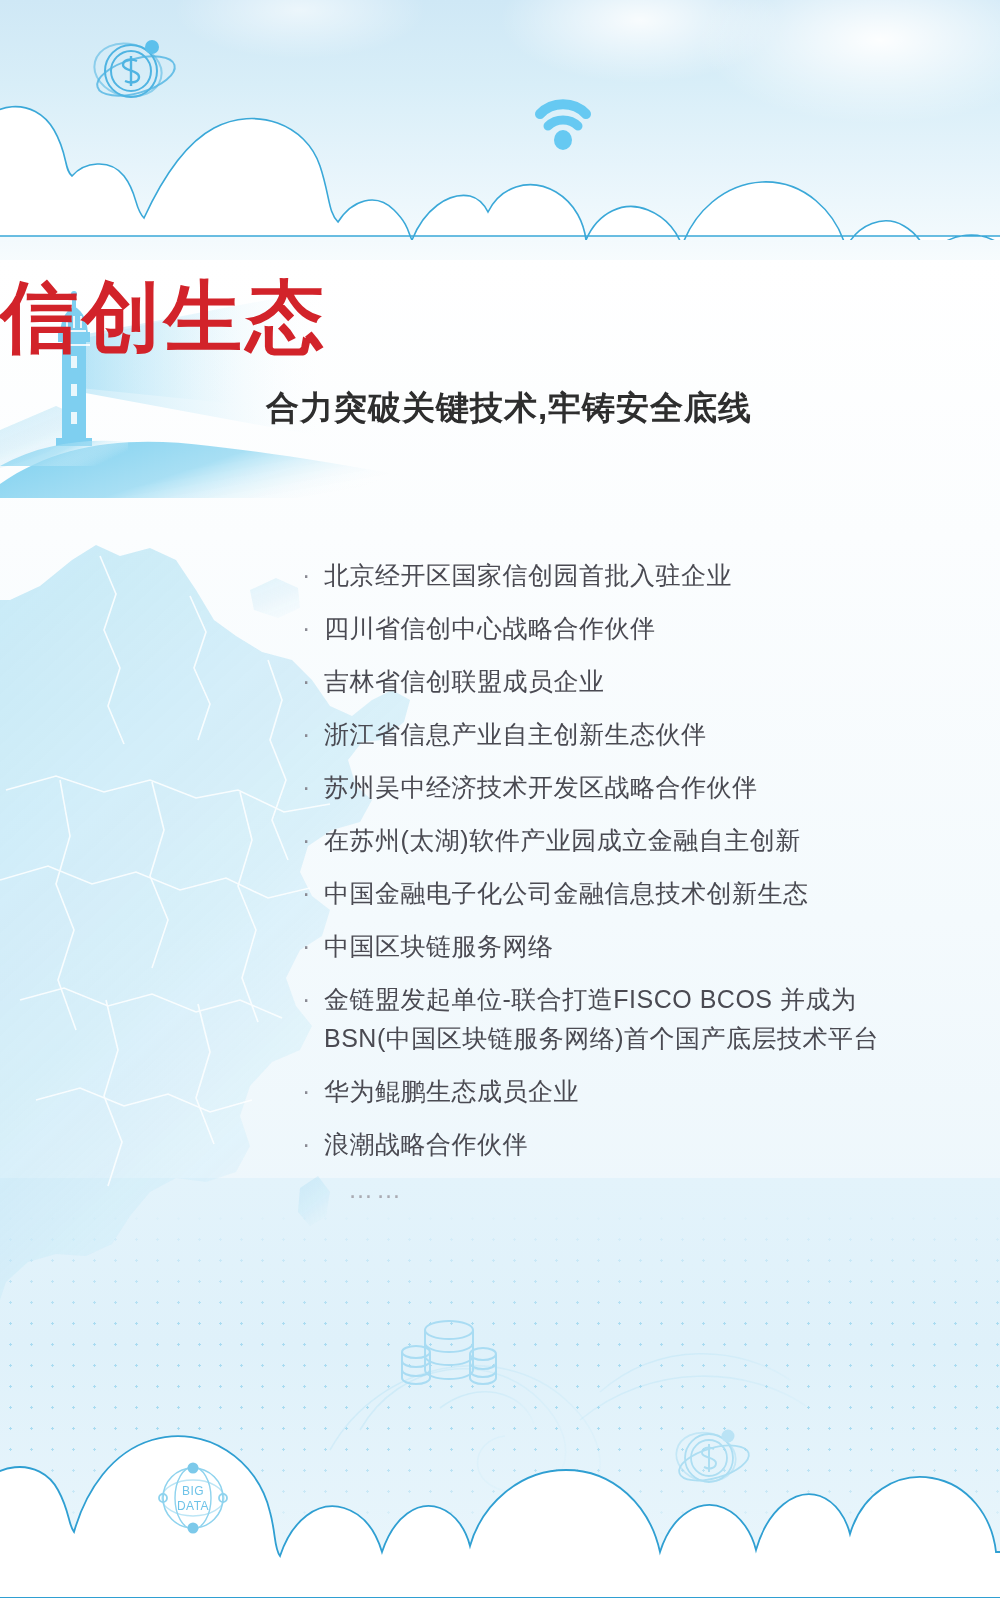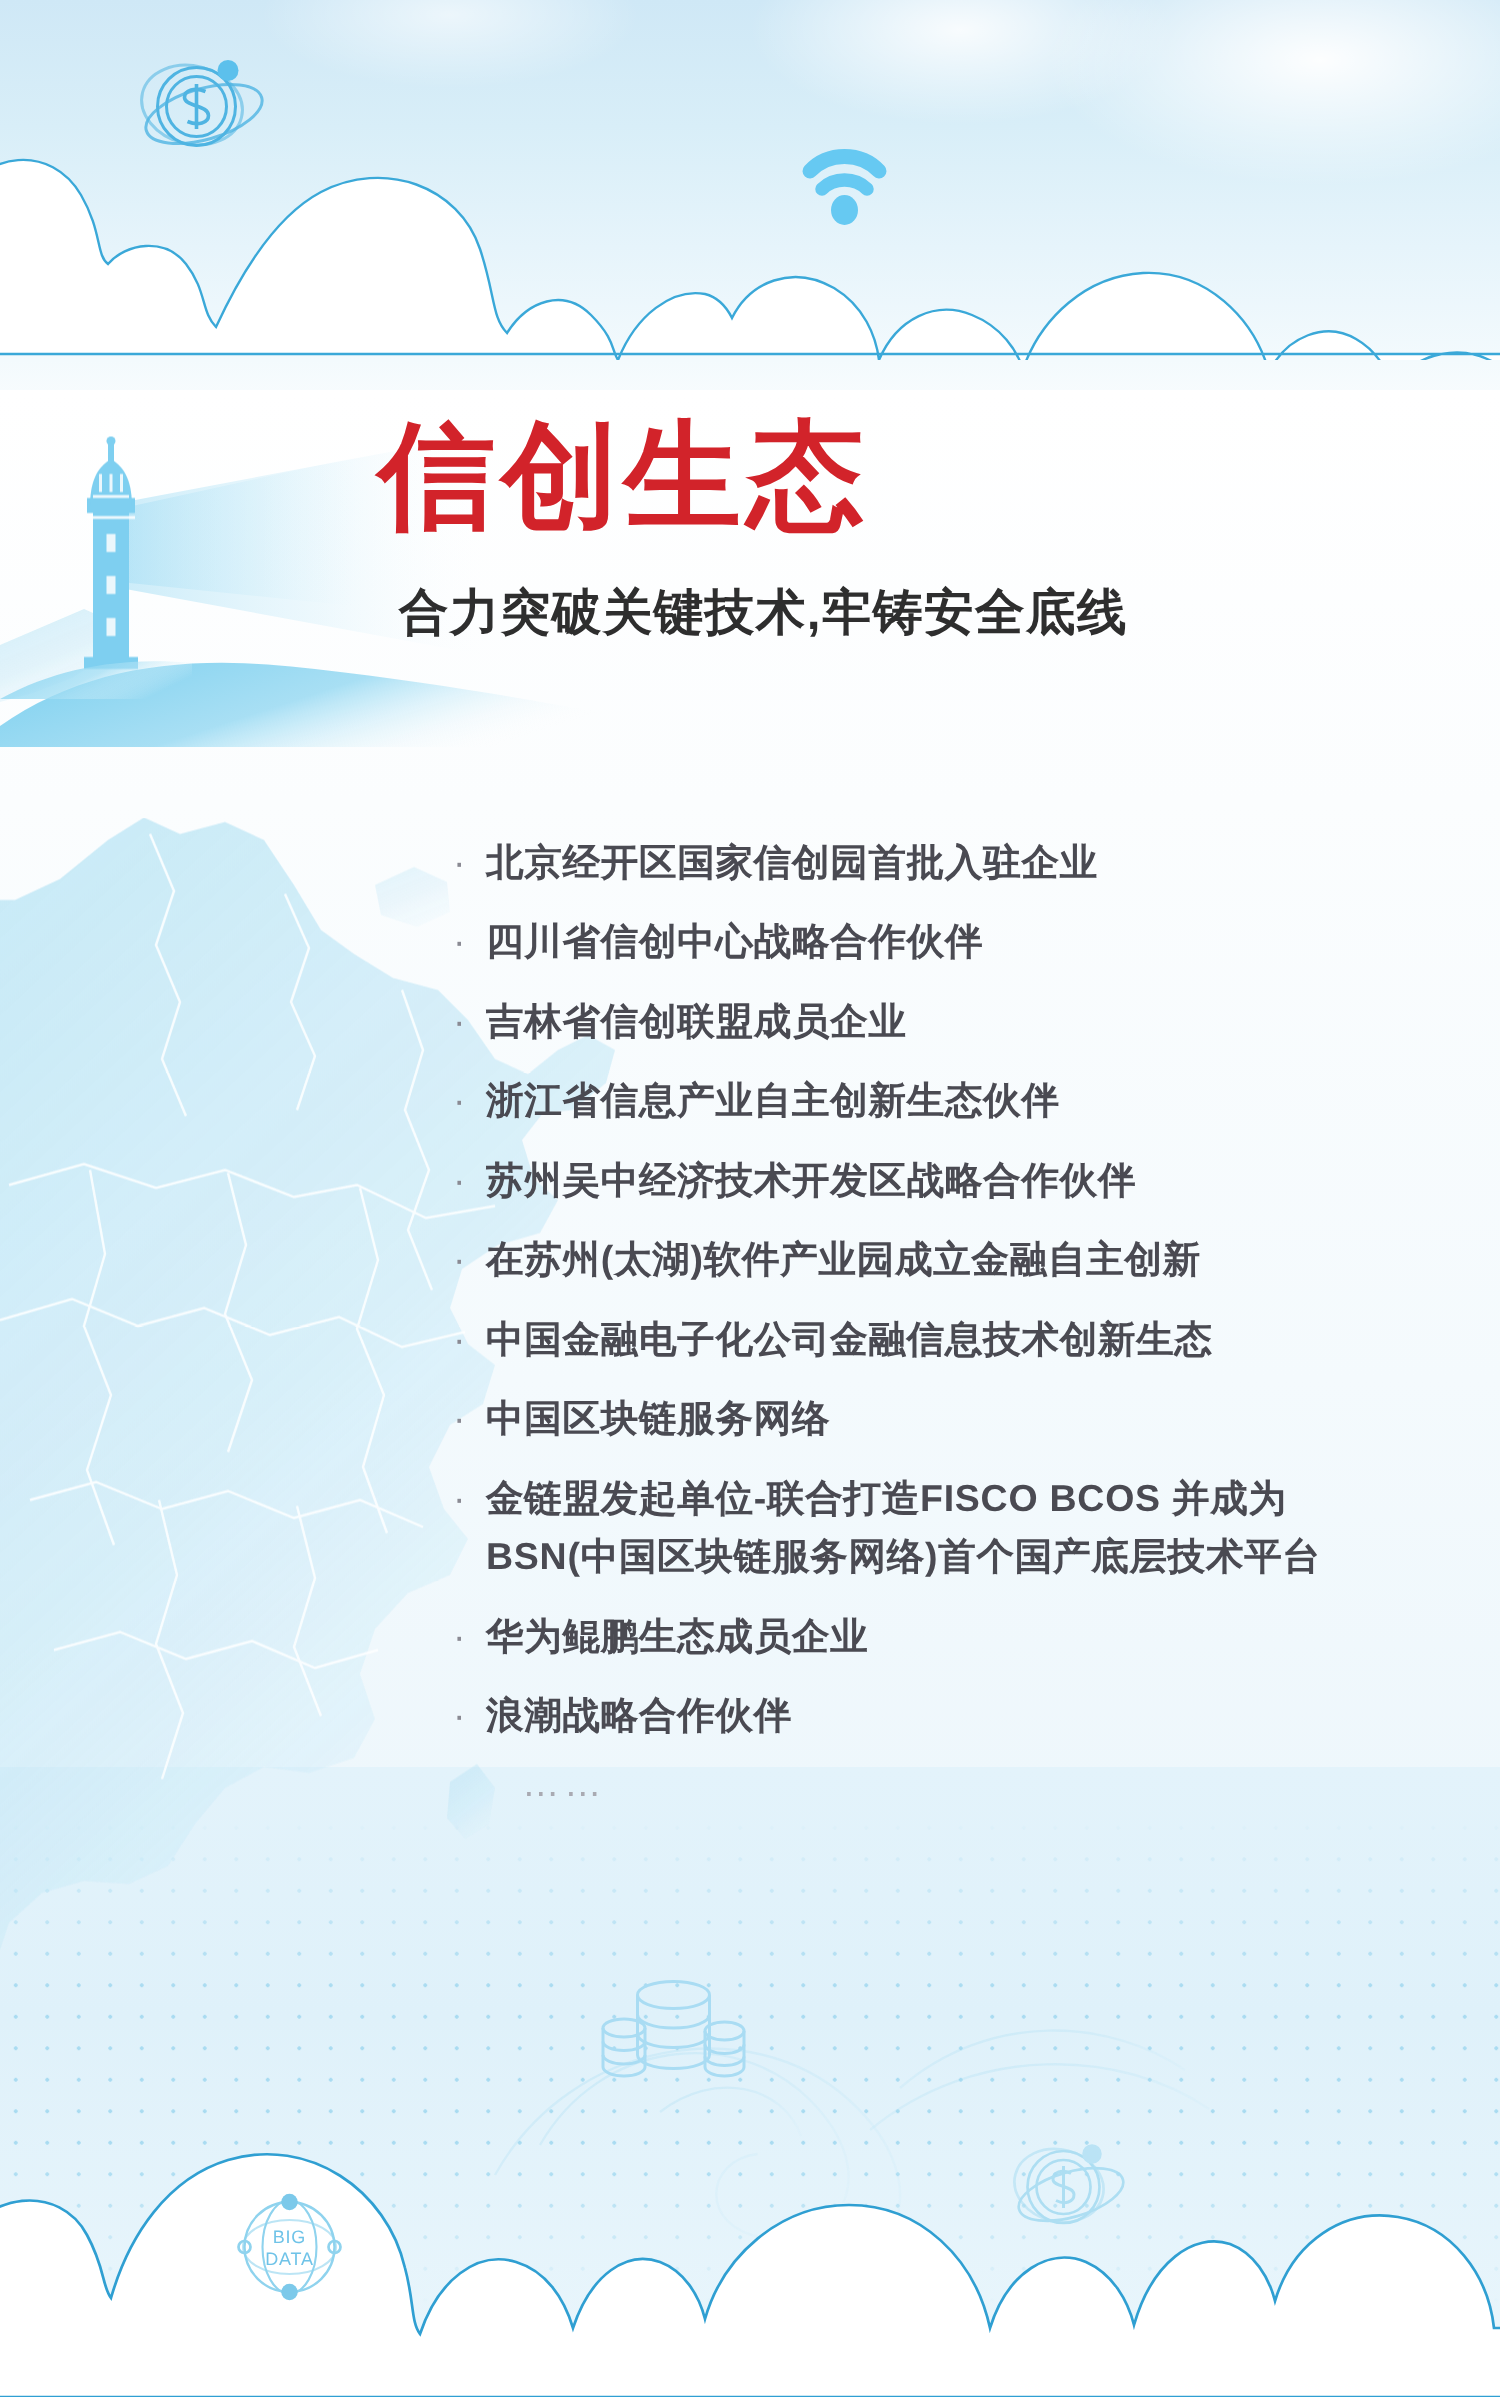--- a/index.html
+++ b/index.html
@@ -37,40 +37,40 @@
     opacity:.55;
     -webkit-mask-image:linear-gradient(180deg,rgba(0,0,0,0) 0%,rgba(0,0,0,.9) 35%,rgba(0,0,0,.95) 70%,rgba(0,0,0,0) 100%);
             mask-image:linear-gradient(180deg,rgba(0,0,0,0) 0%,rgba(0,0,0,.9) 35%,rgba(0,0,0,.95) 70%,rgba(0,0,0,0) 100%);
   }
   .svg-layer{position:absolute;left:0;top:0;width:1000px;height:1598px;}
 
   
   .content{position:absolute;left:0;top:0;width:1000px;height:1598px;}
 
   .title{
-    position:absolute;left:0;top:272px;width:832px;text-align:center;
+    position:absolute;left:0;top:272px;width:832px;
     font-size:78px;line-height:90px;font-weight:bold;letter-spacing:4px;
     color:#d2232a;
   }
   .subtitle{
     position:absolute;left:0;top:385px;width:1000px;text-align:center;
     color:#2e2e2e;font-size:33px;line-height:46px;font-weight:bold;letter-spacing:1px;
   }
   .subtitle div{white-space:nowrap;padding-left:18px;}
 
   .bullets{position:absolute;left:300px;top:556px;width:640px;}
   .bullet{
     position:relative;padding-left:24px;
     color:#4a4a52;font-size:25px;line-height:39px;letter-spacing:.5px;
     margin-bottom:14px;
   }
   .bullet .dot{
     position:absolute;left:2px;top:0;color:#8a8a93;font-size:25px;line-height:39px;
   }
-  .bullet .ln{display:block;white-space:nowrap;font-weight:bold;}
+  .bullet .ln{display:block;white-space:nowrap;}
   .ellipsis{
     margin-top:-6px;padding-left:48px;color:#a9aab2;font-size:25px;line-height:34px;letter-spacing:3px;
   }
 </style>
 </head>
 <body>
 
 <div class="poster">
 
   <div class="sky"></div>

